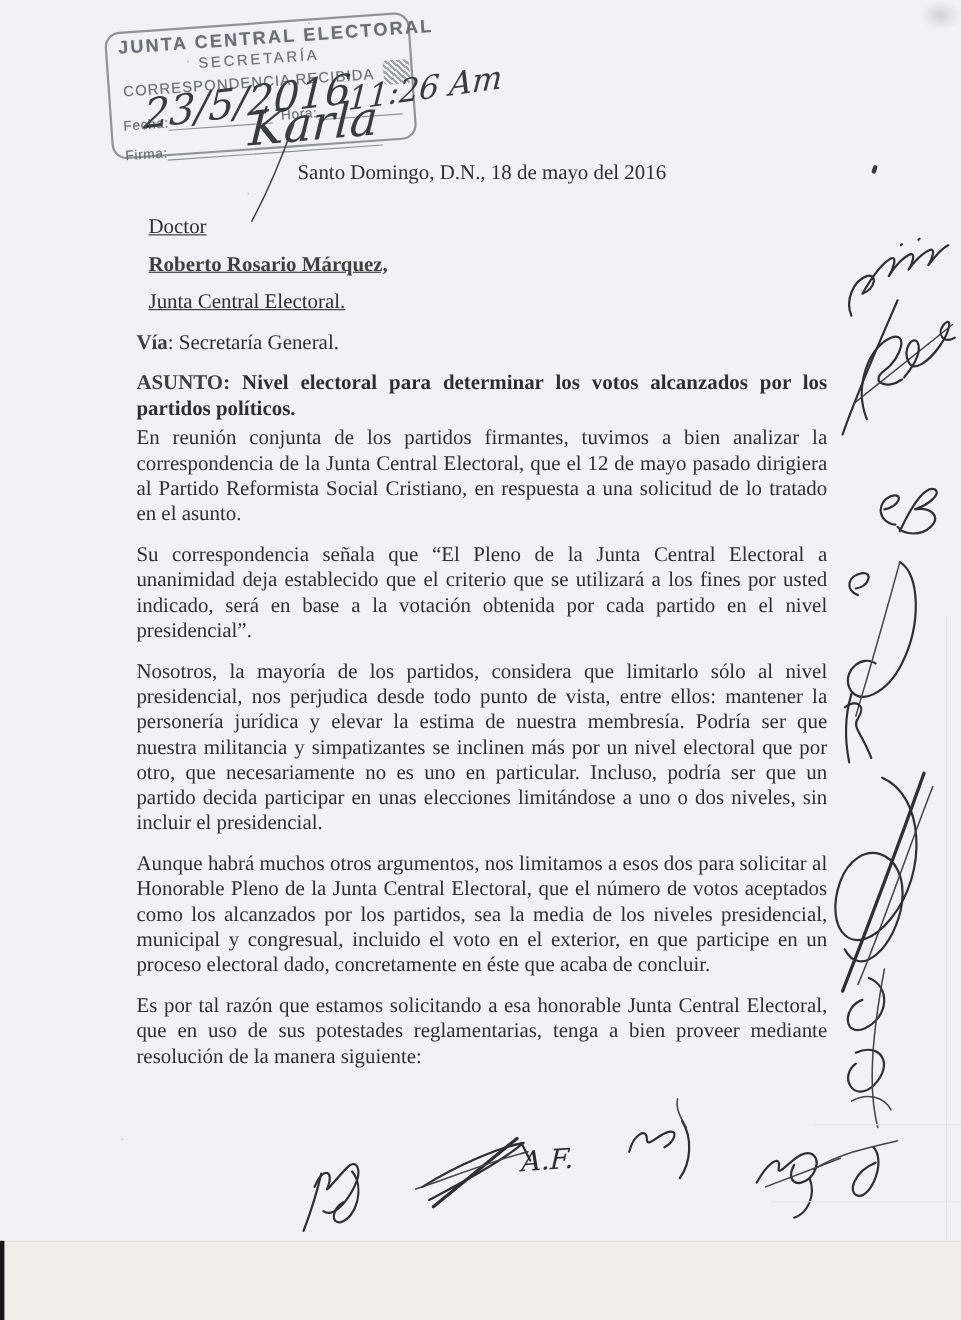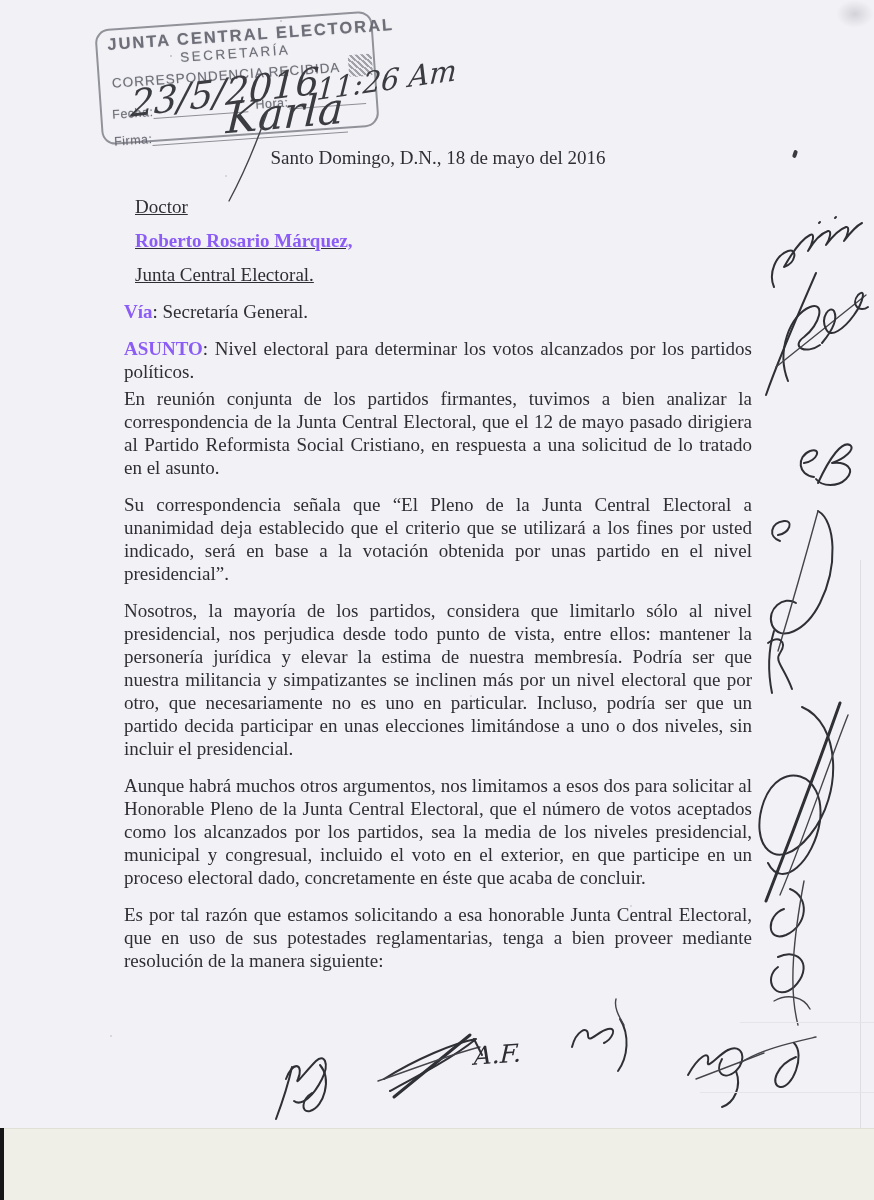--- a/index.html
+++ b/index.html
@@ -45,23 +45,23 @@
   .hw-af{left:474px; top:1042px; font-size:25px; transform:rotate(-4deg) skewX(-6deg); color:#2c2c32;}
   
   .body-col{
     position:absolute; left:124px; top:146px; width:628px;
     font-size:19px; line-height:23px;
   }
   .dateline{text-align:center; margin:0 0 26px 0;}
   .rcpt div{margin:11px;text-decoration:underline;}
   .para{margin:14px 0 0 0; text-align:justify;}
   .via{}
-  .subject{}
+  .subject{font-weight:bold;}
   .p-first{margin-top:4px;}
-  b{color:#8b5cf6;}
+  b{color:#404040;}
   
   .sig-svg{position:absolute; overflow:visible;}
   .sig-svg path{fill:none; stroke:#2f2f36; stroke-width:2; stroke-linecap:round; stroke-linejoin:round;}
   .sig-svg path.thin{stroke-width:1.4; stroke:#44444b;}
   .sig-svg path.bold{stroke-width:3;}
   
   .dot-mark{position:absolute; left:793px; top:150px; width:4px; height:8px; background:#3a3a40; border-radius:2px; transform:rotate(18deg);}
   .edge-line-v{position:absolute; left:860px; top:560px; width:1px; height:568px; background:#dddde2;}
   .edge-line-h1{position:absolute; left:740px; top:1022px; width:134px; height:1px; background:#e4e4e9;}
   .edge-line-h2{position:absolute; left:700px; top:1092px; width:174px; height:1px; background:#e4e4e9;}
@@ -105,21 +105,21 @@
   <div class="body-col">
     <div class="dateline">Santo Domingo, D.N., 18 de mayo del 2016</div>
     <div class="rcpt">
       <div>Doctor</div>
       <div><b>Roberto Rosario Márquez,</b></div>
       <div>Junta Central Electoral.</div>
     </div>
     <div class="para via"><b>Vía</b><span>: Secretaría General.</span></div>
     <div class="para subject"><b>ASUNTO</b><span>: Nivel electoral para determinar los votos alcanzados por los partidos políticos.</span></div>
     <p class="para p-first">En reunión conjunta de los partidos firmantes, tuvimos a bien analizar la correspondencia de la Junta Central Electoral, que el 12 de mayo pasado dirigiera al Partido Reformista Social Cristiano, en respuesta a una solicitud de lo tratado en el asunto.</p>
-    <p class="para">Su correspondencia señala que “El Pleno de la Junta Central Electoral a unanimidad deja establecido que el criterio que se utilizará a los fines por usted indicado, será en base a la votación obtenida por unas partido en el nivel presidencial”.</p>
+    <p class="para">Su correspondencia señala que “El Pleno de la Junta Central Electoral a unanimidad deja establecido que el criterio que se utilizará a los fines por usted indicado, será en base a la votación obtenida por cada partido en el nivel presidencial”.</p>
     <p class="para">Nosotros, la mayoría de los partidos, considera que limitarlo sólo al nivel presidencial, nos perjudica desde todo punto de vista, entre ellos: mantener la personería jurídica y elevar la estima de nuestra membresía. Podría ser que nuestra militancia y simpatizantes se inclinen más por un nivel electoral que por otro, que necesariamente no es uno en particular. Incluso, podría ser que un partido decida participar en unas elecciones limitándose a uno o dos niveles, sin incluir el presidencial.</p>
     <p class="para">Aunque habrá muchos otros argumentos, nos limitamos a esos dos para solicitar al Honorable Pleno de la Junta Central Electoral, que el número de votos aceptados como los alcanzados por los partidos, sea la media de los niveles presidencial, municipal y congresual, incluido el voto en el exterior, en que participe en un proceso electoral dado, concretamente en éste que acaba de concluir.</p>
     <p class="para">Es por tal razón que estamos solicitando a esa honorable Junta Central Electoral, que en uso de sus potestades reglamentarias, tenga a bien proveer mediante resolución de la manera siguiente:</p>
   </div>
 
   <svg class="sig-svg" style="left:718px; top:195px" width="156" height="910" viewBox="0 0 156 910">
     <g>
       <path d="M56,92 C50,78 58,60 70,56 C80,53 78,68 66,72 C74,58 84,44 92,40 C98,37 94,50 90,56 C96,46 104,38 110,36 C114,35 112,44 108,50 C114,42 122,34 128,32 C132,31 130,40 126,46 C132,38 140,30 144,28"></path>
       <path d="M101,28 l1,-1 M117,23 l1,-1"></path>
     </g>

